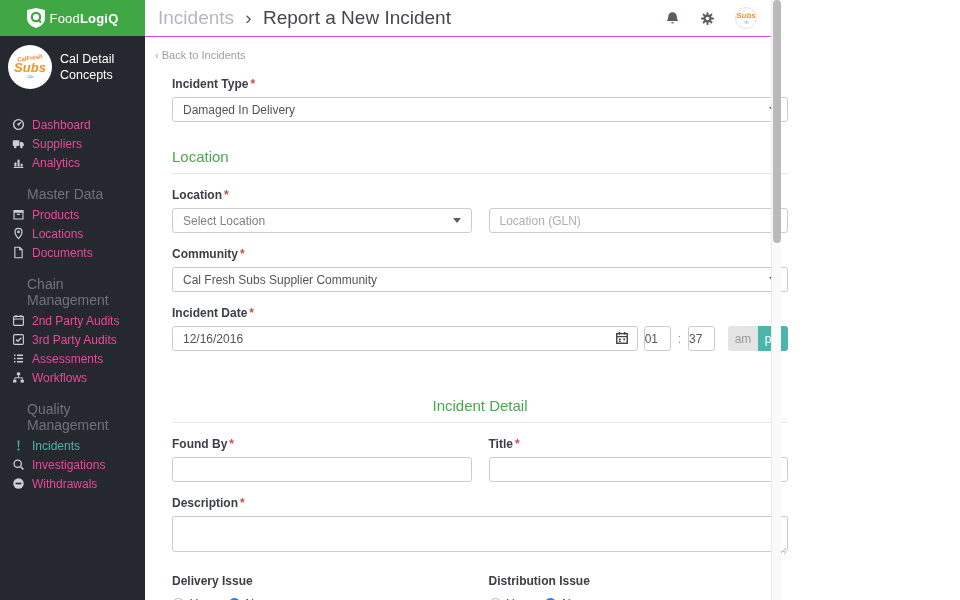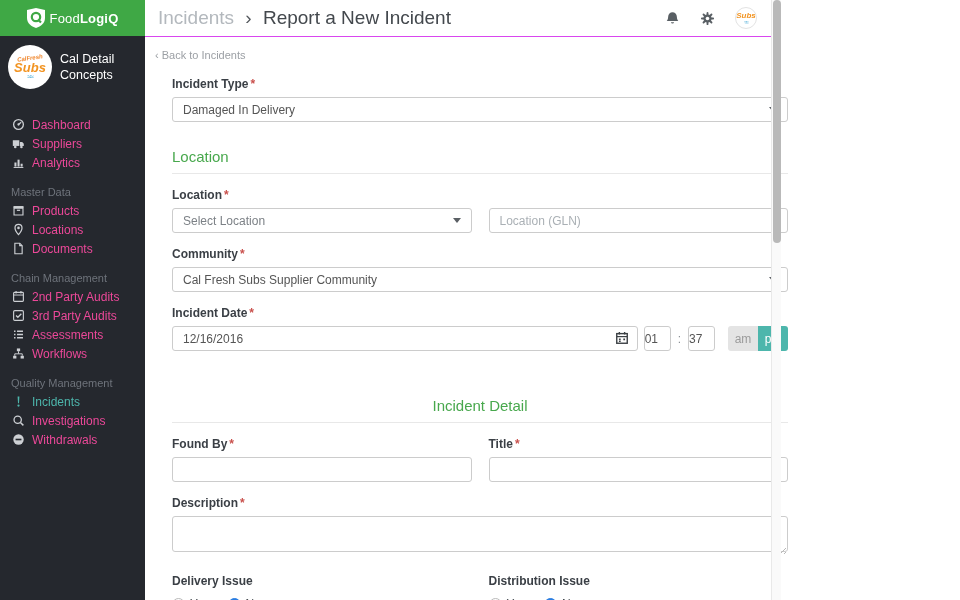--- a/index.html
+++ b/index.html
@@ -14,21 +14,21 @@
   
   .sidebar { position:absolute; left:0; top:0; width:145px; height:600px; background:#25282e; }
   .logo-band { height:36px; background:#3fa845; display:flex; align-items:center; justify-content:center; gap:5px; cursor:pointer; }
   .logo-text { color:#fff; font-size:13px; letter-spacing:.2px; }
   .logo-text b { font-weight:bold; }
   .org { display:flex; align-items:center; gap:8px; padding:9px 8px 10px 8px; }
   .org-avatar { width:44px; height:44px; border-radius:50%; background:#fff; flex:0 0 auto; display:flex; flex-direction:column; align-items:center; justify-content:center; overflow:hidden; }
   .org-name { color:#fff; font-size:12.5px; line-height:1.3; }
   nav { padding-top:6px; }
   .nav-section { margin-top:10px; }
-  .nav-header { color:#6e737b; font-size:11px; padding:4px 0 3px 11px; }
+  .nav-header { color:#6e737b; font-size:14px; padding:4px 0 3px 11px;margin-left:16px; }
   .nav-item { display:flex; align-items:center; gap:7px; padding:2.5px 0 2.5px 11px; color:#ec4899; font-size:12px; cursor:pointer; }
   .nav-item .ic { width:14px; height:14px; display:inline-flex; align-items:center; justify-content:center; color:#cdd0d4; flex:0 0 auto; }
   .nav-item.active, .nav-item.active .ic { color:#4db6ac; }
 
   
   .main { position:absolute; left:145px; top:0; right:10px; bottom:0; background:#fff; }
   .topbar { height:37px; border-bottom:1px solid #d946ef; display:flex; align-items:center; padding:0 14px 0 13px; }
   .breadcrumb { font-size:19px; font-weight:400; }
   .bc-parent { color:#b3b8bd; cursor:pointer; }
   .bc-sep { color:#55595e; margin:0 6px; }

